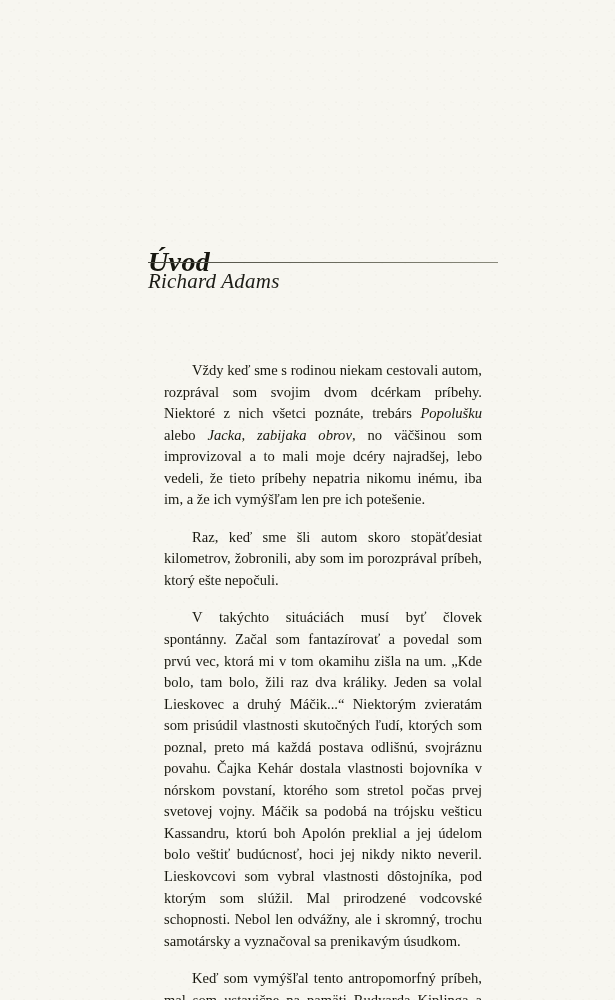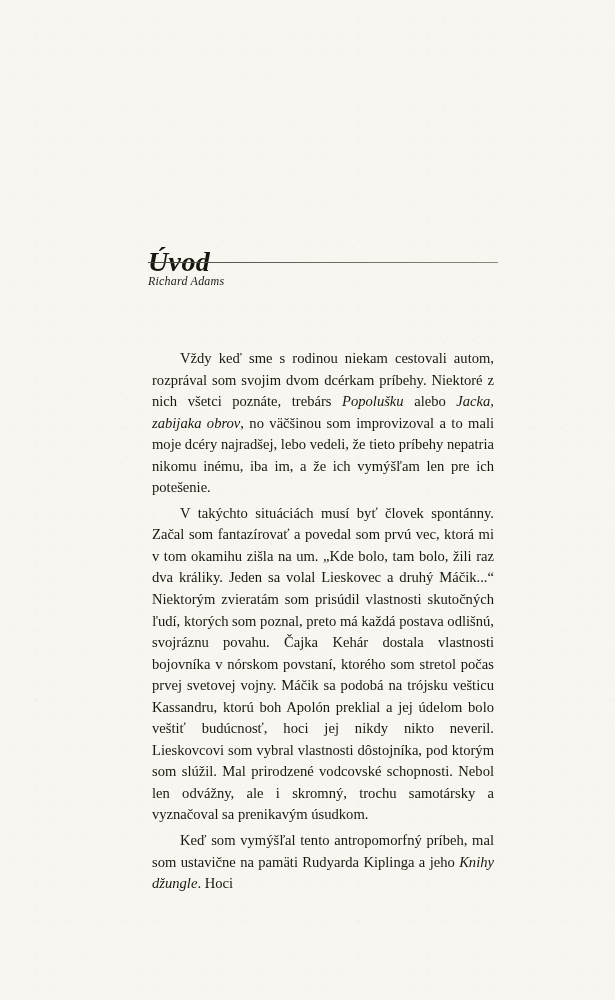--- a/index.html
+++ b/index.html
@@ -57,36 +57,36 @@
     width: 350px;
     height: 1px;
     background: linear-gradient(to right, #4a4a40 0%, #6d6d60 55%, #8a8a7c 100%);
   }
 
   .author {
     position: absolute;
     top: 270px;
     left: 0;
     font-style: italic;
-    font-size: 12px;
+    font-size: 21px;
     line-height: 22px;
     letter-spacing: 0.2px;
     color: #1c1c16;
     white-space: nowrap;
   }
 
   .body-text {
     position: absolute;
     top: 344px;
     left: 0;
     width: 350px;
   }
 
   .body-text p {
-    margin: 4px;
+    margin: 16px;
     text-align: justify;
     text-justify: inter-word;
     font-size: 14.6px;
     line-height: 21.55px;
     text-indent: 28px;
     color: #18180f;
     hyphens: manual;
     -webkit-hyphens: manual;
   }
 
@@ -103,17 +103,18 @@
 <div class="page">
 
   <h1 class="chapter-title">Úvod</h1>
 
   <div class="title-rule"></div>
 
   <div class="author">Richard Adams</div>
 
   <div class="body-text">
       <p>Vždy keď sme s rodinou niekam cestovali autom, rozprával som svojim dvom dcérkam príbehy. Niektoré z nich všetci poznáte, trebárs <i>Popolušku</i> alebo <i>Jacka, zabijaka obrov</i>, no väčšinou som improvizoval a to mali moje dcéry najradšej, lebo vedeli, že tieto príbehy nepatria nikomu inému, iba im, a že ich vymýšľam len pre ich potešenie.</p>
+      <p>Raz, keď sme šli autom skoro stopäťdesiat kilometrov, žobronili, aby som im porozprával príbeh, ktorý ešte nepočuli.</p>
       <p>V takýchto situáciách musí byť človek spontánny. Začal som fantazírovať a povedal som prvú vec, ktorá mi v tom okamihu zišla na um. „Kde bolo, tam bolo, žili raz dva králiky. Jeden sa volal Lieskovec a druhý Máčik...“ Niektorým zvieratám som prisúdil vlastnosti skutočných ľudí, ktorých som poznal, preto má každá postava odlišnú, svojráznu povahu. Čajka Kehár dostala vlastnosti bojovníka v nórskom povstaní, ktorého som stretol počas prvej svetovej vojny. Máčik sa podobá na trójsku vešticu Kassandru, ktorú boh Apolón preklial a jej údelom bolo veštiť budúcnosť, hoci jej nikdy nikto neveril. Lieskovcovi som vybral vlastnosti dôstojníka, pod ktorým som slúžil. Mal prirodzené vodcovské schopnosti. Nebol len odvážny, ale i skromný, trochu samotársky a vyznačoval sa prenikavým úsudkom.</p>
       <p>Keď som vymýšľal tento antropomorfný príbeh, mal som ustavične na pamäti Rudyarda Kiplinga a jeho <i>Knihy džungle</i>. Hoci</p>
     </div>
 
 </div>
 
 </body></html>

